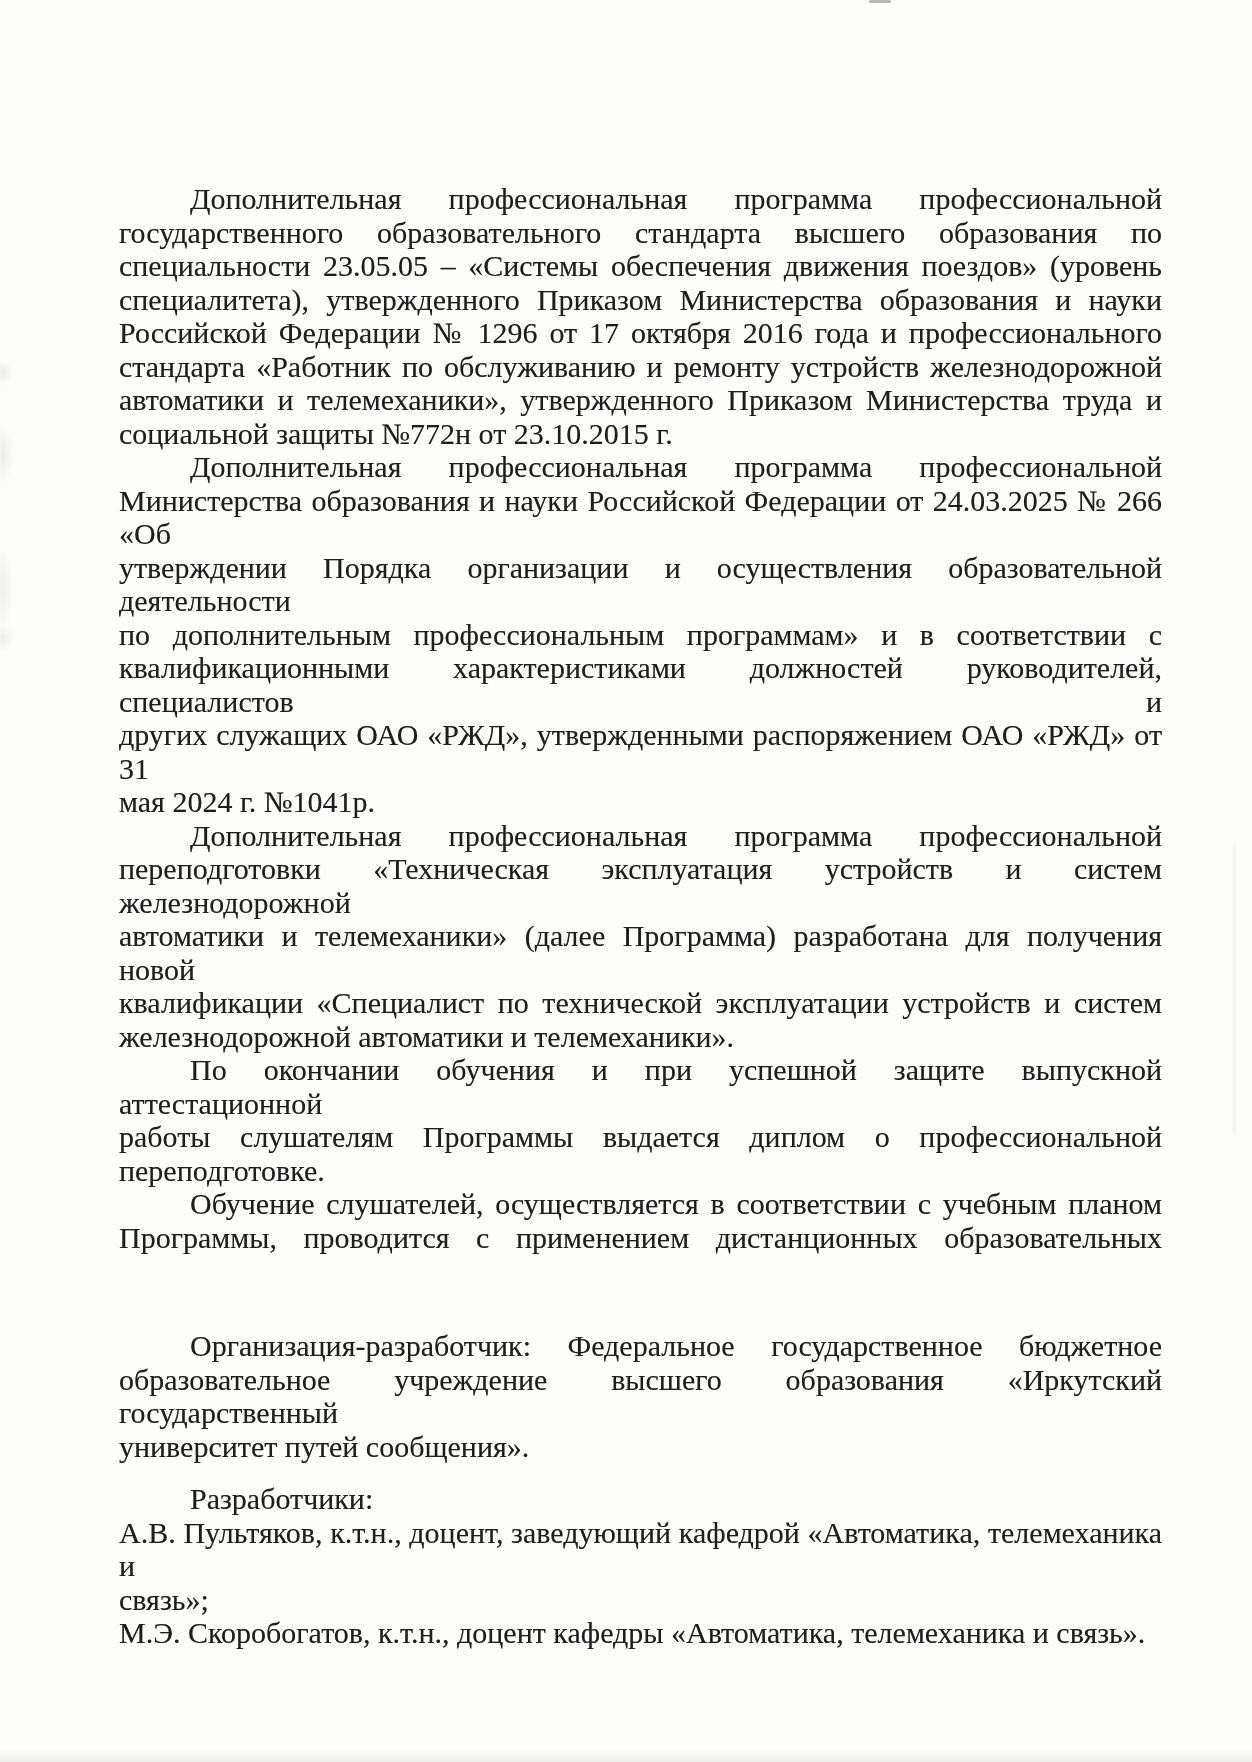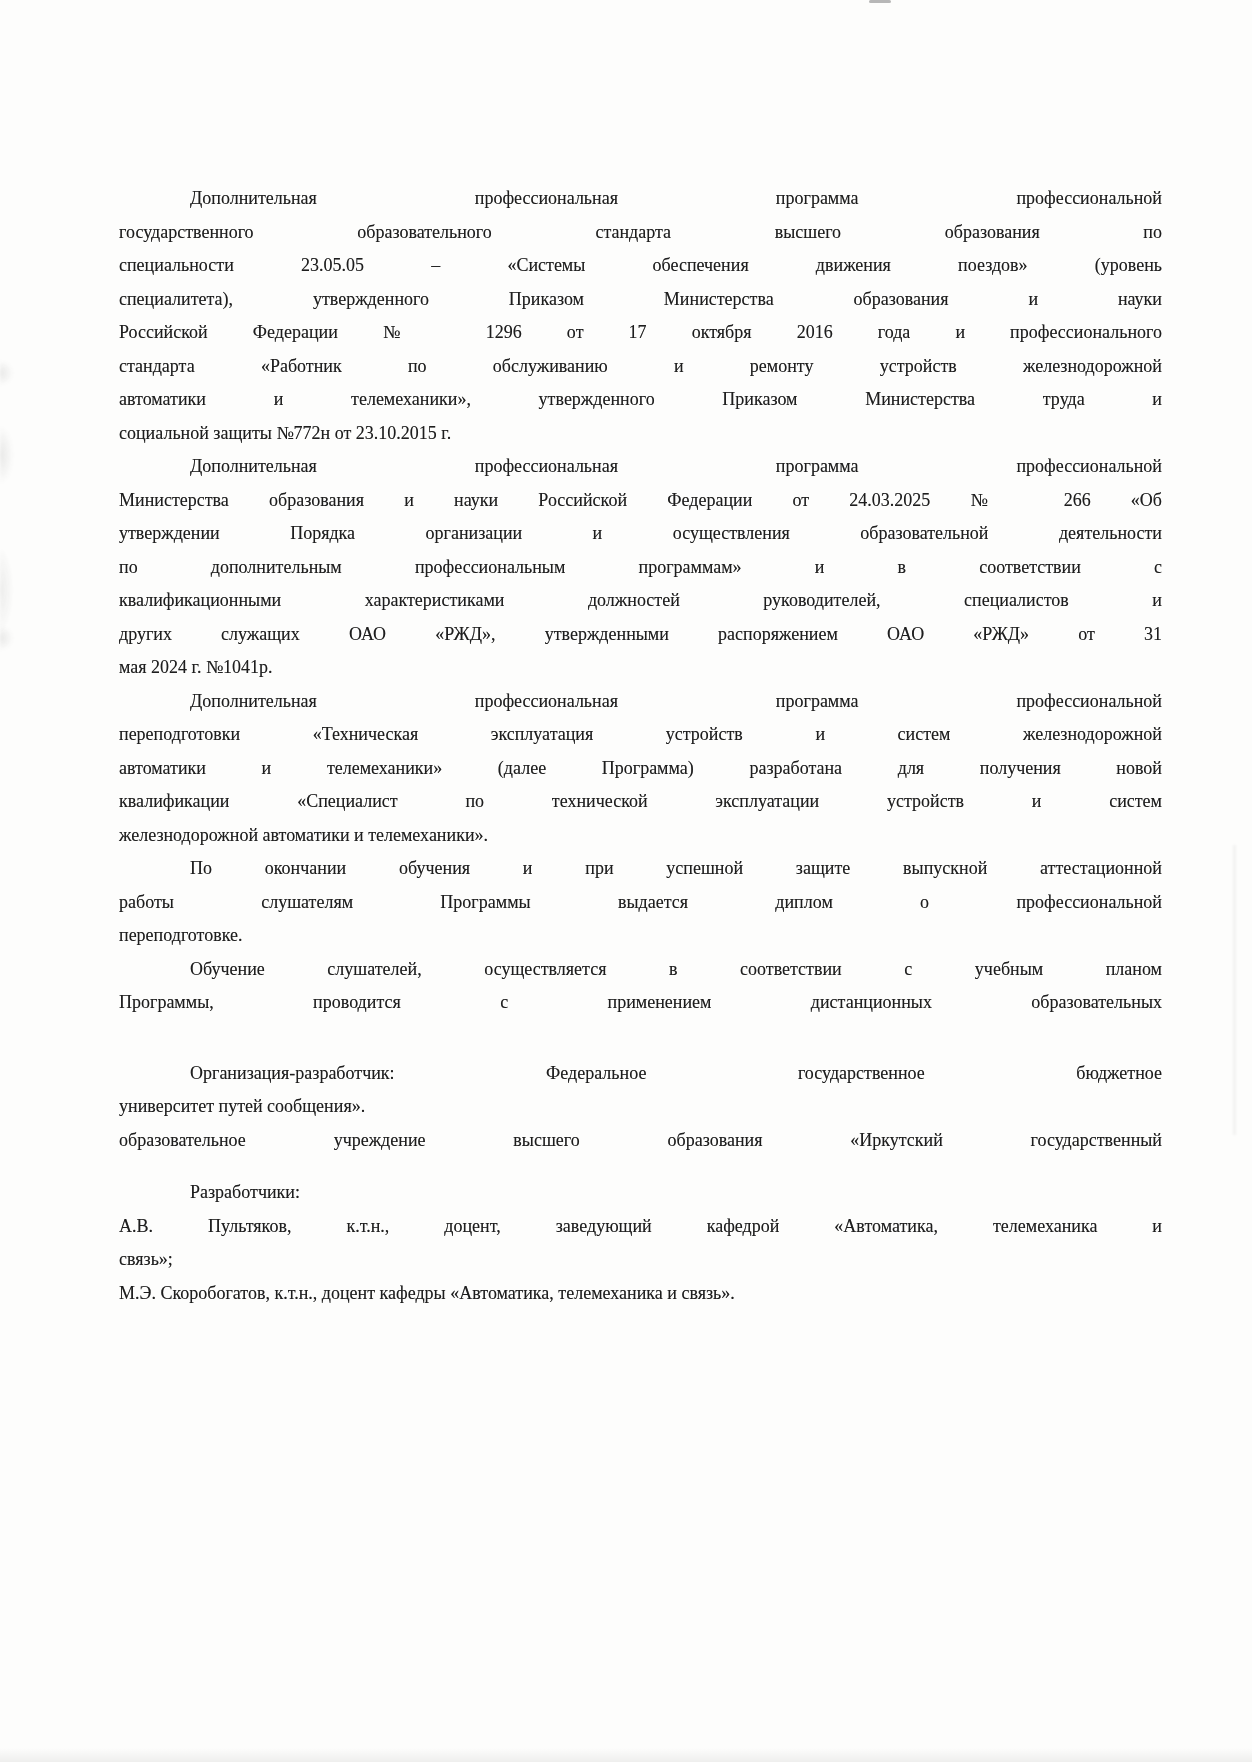--- a/index.html
+++ b/index.html
@@ -13,27 +13,27 @@
     height: 1762px;
     background: #fdfdfc;
     overflow: hidden;
   }
   #text-block {
     position: absolute;
     left: 119px;
     top: 182px;
     width: 1043px;
     font-family: "Liberation Serif", "DejaVu Serif", serif;
-    font-size: 18px;
+    font-size: 30px;
     line-height: 33.5px;
     color: #1e1e1e;
     text-shadow: 0 0 0.6px rgba(30,30,30,0.45);
   }
   .para { margin: 0; padding: 0; }
-  .para-gap-large { margin-top: 37px; }
+  .para-gap-large { margin-top: 75px; }
   .para-gap-small { margin-top: 19px; }
   .ln {
     text-align: justify;
     text-align-last: justify;
     white-space: normal;
   }
   .ln-last {
     text-align: right;
     text-align-last: left;
   }
@@ -105,22 +105,22 @@
       <div class="ln ln-last">переподготовке.</div>
     </div>
 
     <div class="para">
       <div class="ln ind">Обучение слушателей, осуществляется в соответствии с учебным планом</div>
       <div class="ln">Программы, проводится с применением дистанционных образовательных</div>
     </div>
 
     <div class="para para-gap-large">
       <div class="ln ind">Организация-разработчик: Федеральное государственное бюджетное</div>
+      <div class="ln">образовательное учреждение высшего образования «Иркутский государственный</div>
       <div class="ln ln-last">университет путей сообщения».</div>
-      <div class="ln">образовательное учреждение высшего образования «Иркутский государственный</div>
     </div>
 
     <div class="para para-gap-small">
       <div class="ln ln-last ind">Разработчики:</div>
     </div>
 
     <div class="para">
       <div class="ln">А.В. Пультяков, к.т.н., доцент, заведующий кафедрой «Автоматика, телемеханика и</div>
       <div class="ln ln-last">связь»;</div>
     </div>

